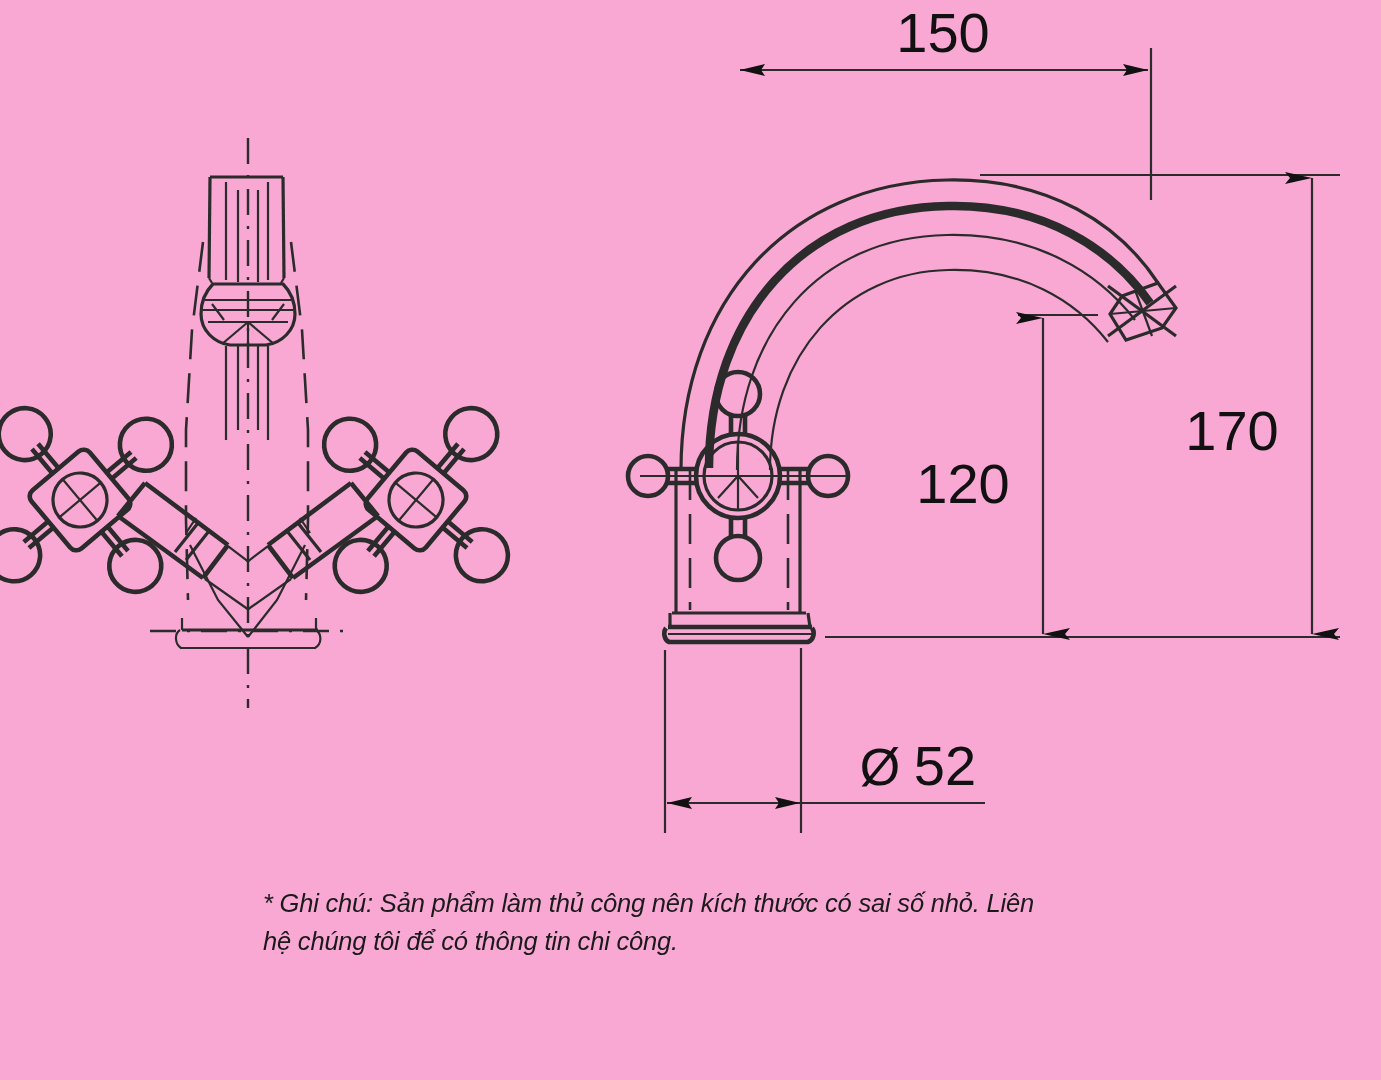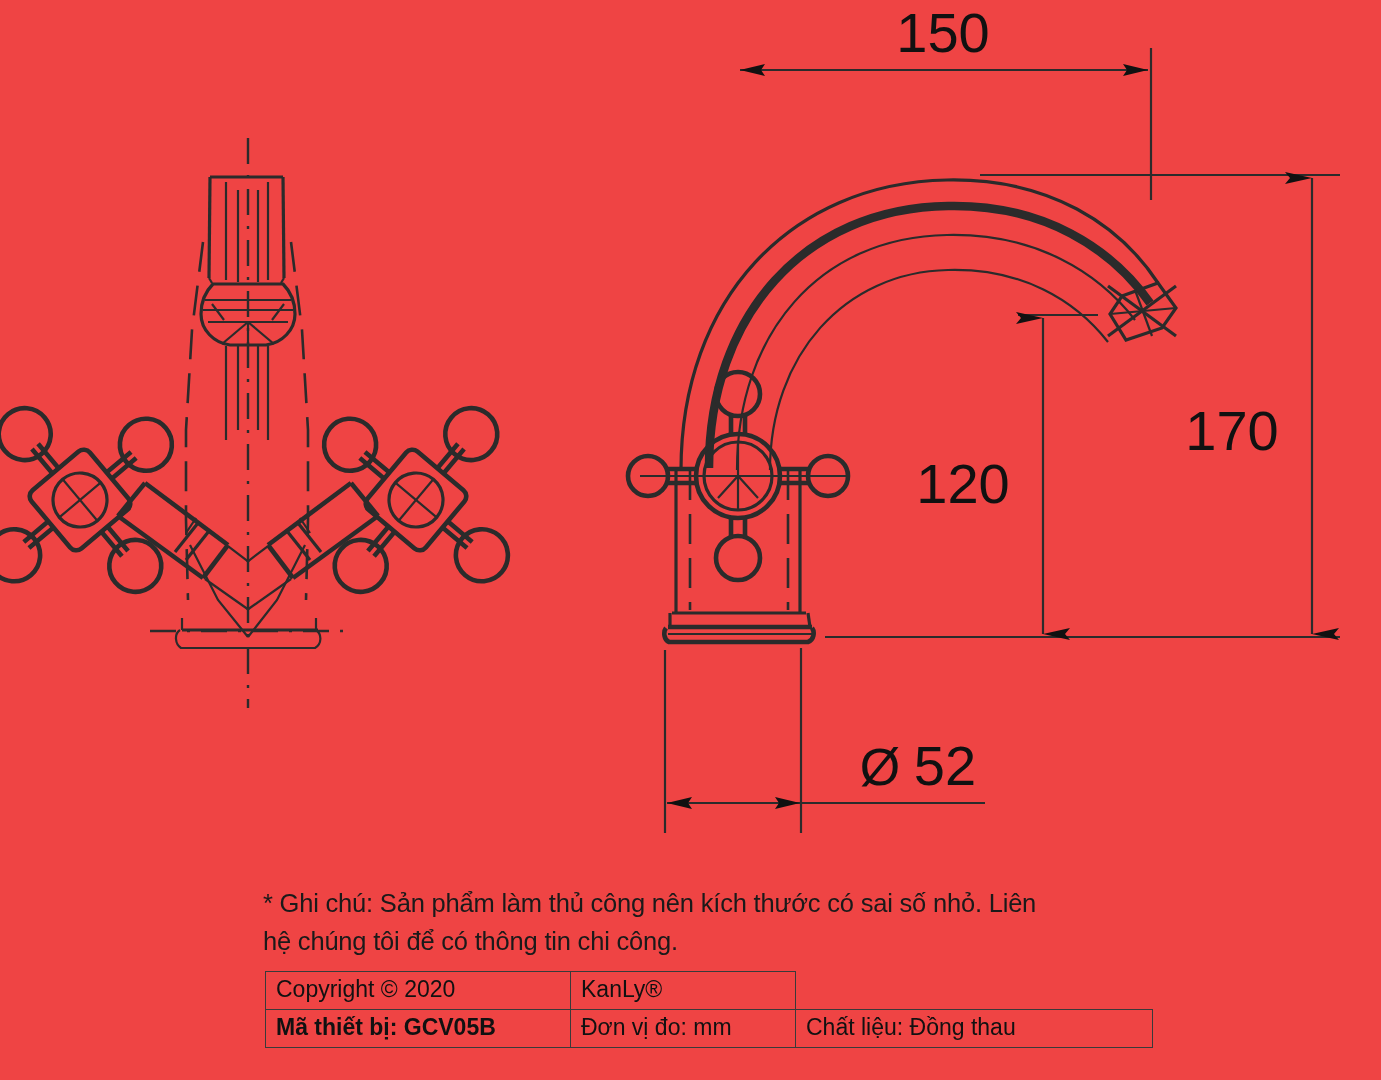--- a/index.html
+++ b/index.html
@@ -5,37 +5,38 @@
 <style>
   html, body {
     margin: 0;
     padding: 0;
     background: #ffffff;
   }
   #page {
     position: relative;
     width: 1381px;
     height: 1080px;
-    background: #ef4444;
+    background: #f9a8d4;
     font-family: "Liberation Sans", sans-serif;
     overflow: hidden;
   }
   #drawing-svg {
     position: absolute;
     left: 0;
     top: 0;
     width: 1381px;
     height: 1080px;
   }
   .note-block {
     position: absolute;
     left: 263px;
     top: 884px;
     width: 900px;
     font-family: "Liberation Sans", sans-serif;
+    font-style: italic;
     font-size: 25.5px;
     line-height: 38px;
     color: #1a1a1a;
     letter-spacing: -0.2px;
   }
   .title-table {
     position: absolute;
     left: 265px;
     top: 971px;
     border-collapse: collapse;
@@ -307,28 +308,14 @@
       <text x="945" y="785" text-anchor="middle" class="dim-text">52</text>
     </g>
 
   </svg>
 
   <div class="note-block">
     <div>* Ghi chú: Sản phẩm làm thủ công nên kích thước có sai số nhỏ. Liên</div>
     <div>hệ chúng tôi để có thông tin chi công.</div>
   </div>
 
-  <table class="title-table">
-    <tbody>
-      <tr>
-        <td class="c-copy">Copyright © 2020</td>
-        <td class="c-brand">KanLy®</td>
-        <td class="c-material blank-cell"></td>
-      </tr>
-      <tr>
-        <td class="c-code">Mã thiết bị: GCV05B</td>
-        <td class="c-unit">Đơn vị đo: mm</td>
-        <td class="c-material">Chất liệu: Đồng thau</td>
-      </tr>
-    </tbody>
-  </table>
 
 </div>
 
 </body></html>

